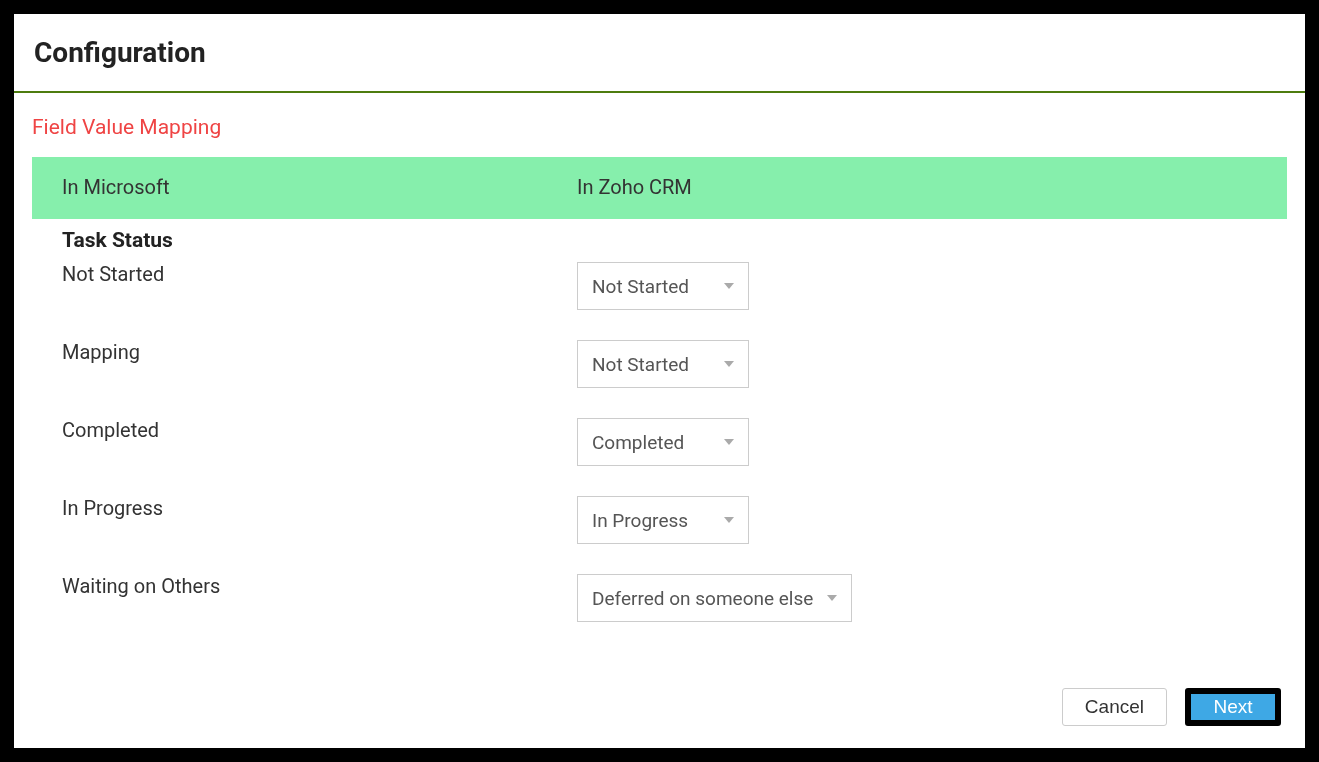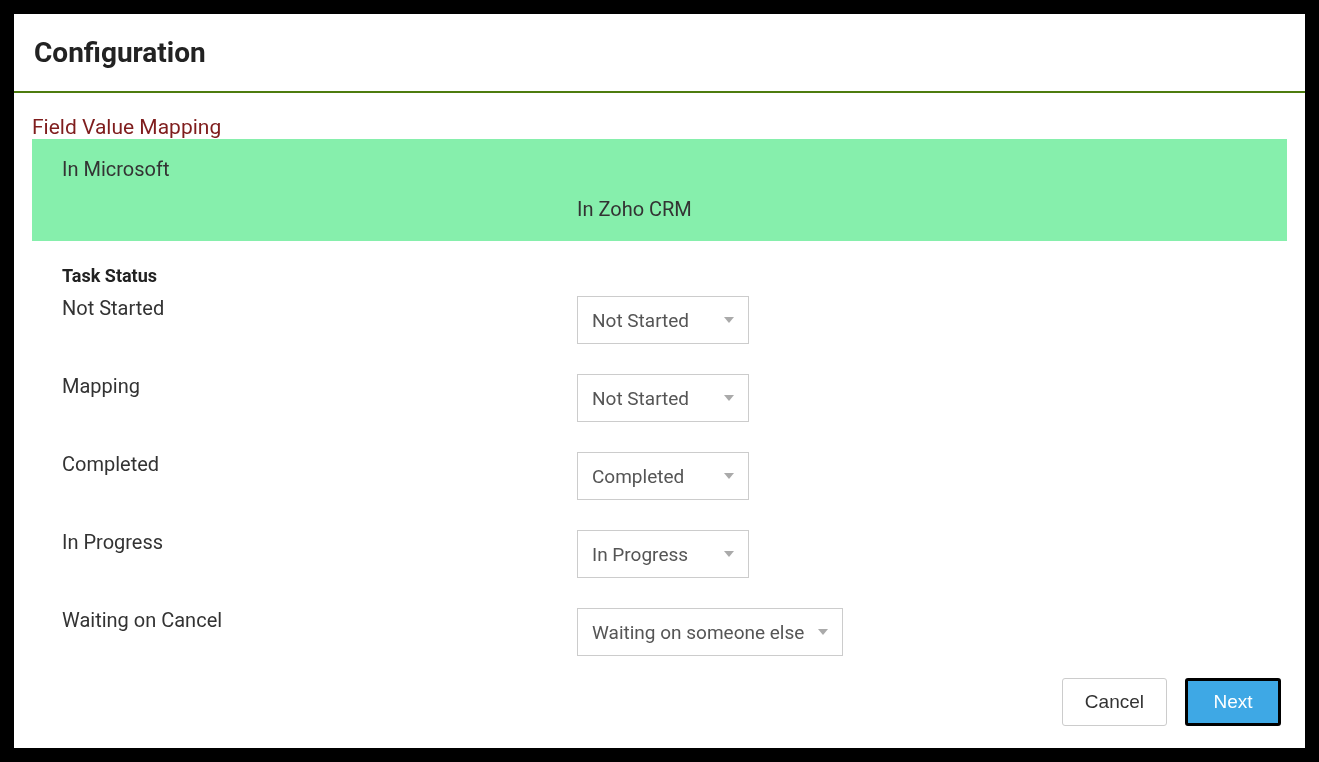--- a/index.html
+++ b/index.html
@@ -28,45 +28,45 @@
     }
     .dialog-body {
       flex: 1;
       padding: 22px 18px 0 18px;
       overflow: hidden;
       position: relative;
     }
     .section-title {
       font-size: 21px;
       font-weight: 400;
-      color: #7f1d1d;
+      color: #ef4444;
+      margin-bottom: 18px;
     }
     .mapping-table {
       width: 100%;
     }
     .mapping-head {
       display: flex;
       background: #86efac;
       padding: 18px 30px 20px 30px;
       font-size: 20px;
       color: #333;
     }
     .col-left {
       width: 515px;
       flex-shrink: 0;
     }
     .col-right {
       flex: 1;
-      margin-top: 40px;
     }
     .group-label {
-      font-size: 18px;
+      font-size: 21px;
       font-weight: 700;
       color: #222;
-      padding: 24px 30px 10px 30px;
+      padding: 9px 30px 10px 30px;
     }
     .mapping-row {
       display: flex;
       align-items: flex-start;
       padding: 0 30px;
       min-height: 78px;
     }
     .mapping-label {
       width: 515px;
       flex-shrink: 0;
@@ -96,41 +96,41 @@
       margin-left: auto;
     }
     .dialog-footer {
       border-top: 1px solid #fff;
       padding: 18px 24px 22px 24px;
       display: flex;
       justify-content: flex-end;
       gap: 18px;
     }
     .btn {
-      height: 48px;
+      height: 38px;
       min-width: 96px;
       padding: 0 22px;
       font-size: 19px;
       border-radius: 3px;
       cursor: pointer;
       display: inline-flex;
       align-items: center;
       justify-content: center;
       border: 1px solid transparent;
       text-align: right;
     }
     .btn-secondary {
       background: #fff;
       color: #333;
       border: 1px solid #ccc;
     }
     .btn-primary {
       background: #3ea8e5;
       color: #fff;
-      border: 3px solid #000000;
+      border: 6px solid #000000;
     }
   </style>
 </head>
 <body>
 
 <div class="dialog">
 
   <div class="dialog-header">
     <h1 class="dialog-title">Configuration</h1>
   </div>
@@ -173,23 +173,23 @@
 
       <div class="mapping-row">
         <div class="mapping-label">In Progress</div>
         <div class="select">
           <span class="select-text">In Progress</span>
           <span class="caret"></span>
         </div>
       </div>
 
       <div class="mapping-row">
-        <div class="mapping-label">Waiting on Cancel</div>
-        <div class="select">
-          <span class="select-text">Waiting on someone else</span>
+        <div class="mapping-label">Waiting on Others</div>
+        <div class="select">
+          <span class="select-text">Deferred on someone else</span>
           <span class="caret"></span>
         </div>
       </div>
 
     </div>
   </div>
 
   <div class="dialog-footer">
     <button class="btn btn-secondary">Cancel</button>
     <button class="btn btn-primary">Next</button>

